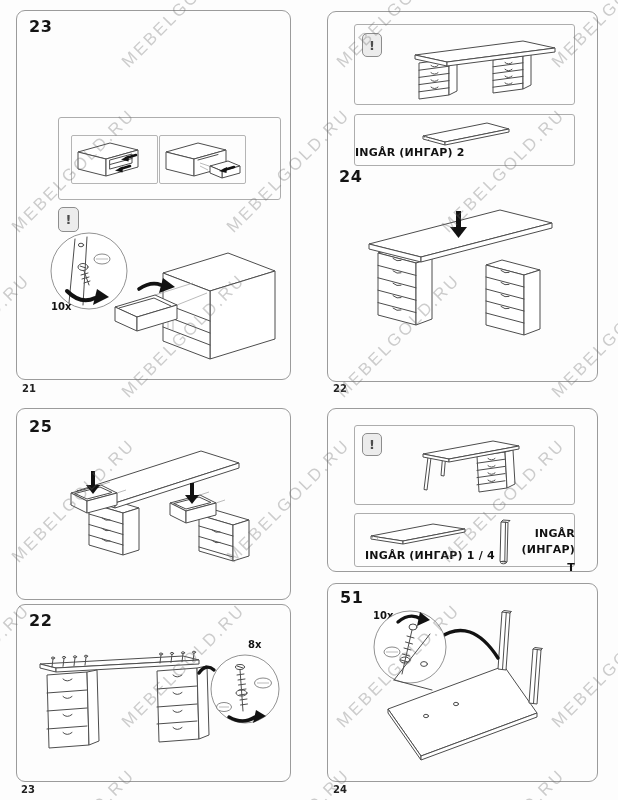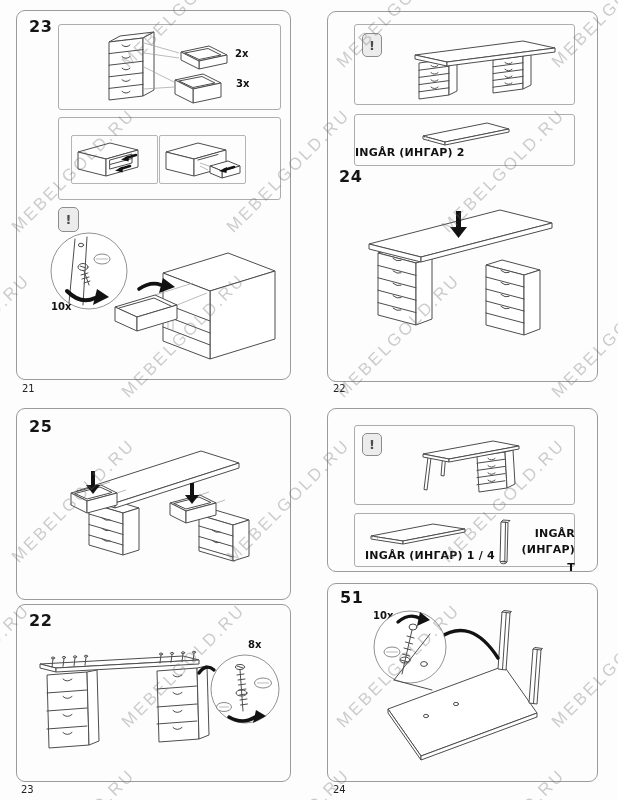--- a/index.html
+++ b/index.html
@@ -4,21 +4,21 @@
 <style>
   html,body{margin:0;padding:0}
   body{
     position:relative;width:618px;height:800px;overflow:hidden;
     background:#fdfdfd;font-family:"Liberation Sans",sans-serif;color:#1a1a1a;
   }
   .page{position:absolute;border:1.3px solid #9b9b9b;border-radius:9px;background:transparent}
   .panel{position:absolute;border:1px solid #adadad;border-radius:3px}
   .subpanel{position:absolute;border:1px solid #b5b5b5;border-radius:2px}
   .step{position:absolute;font-family:"DejaVu Sans",sans-serif;font-weight:800;font-size:16px;letter-spacing:.5px;color:#141414}
-  .pagenum{position:absolute;font-family:"DejaVu Sans",sans-serif;font-weight:400;font-size:10px;color:#222}
+  .pagenum{position:absolute;font-family:"DejaVu Sans",sans-serif;font-weight:700;font-size:10px;color:#222}
   .qty{position:absolute;font-family:"DejaVu Sans",sans-serif;font-weight:700;font-size:10px;color:#111}
   .partlabel{position:absolute;font-family:"DejaVu Sans",sans-serif;font-weight:700;font-size:11px;color:#111;letter-spacing:.2px}
   .iconbox{
     position:absolute;border:1.4px solid #8d8d8d;border-radius:5px;background:#ececec;
     display:flex;align-items:center;justify-content:center;
     font-family:"DejaVu Sans",sans-serif;font-weight:700;font-size:13px;color:#4c4c4c;
   }
   svg{position:absolute;overflow:visible}
   svg *{vector-effect:non-scaling-stroke}
   .ln{fill:none;stroke:#4d4d4d;stroke-width:1;stroke-linejoin:round;stroke-linecap:round}
@@ -33,40 +33,20 @@
     font-family:"Liberation Sans",sans-serif;font-size:17px;letter-spacing:2.6px;
     color:rgba(106,106,106,.33);white-space:nowrap;
   }
 </style>
 </head>
 <body>
 
 <div class="page" style="left:16px;top:10px;width:273px;height:368px">
   <span class="step" style="left:12px;top:6px">23</span>
 
-  <div class="panel" style="left:41px;top:13px;width:221px;height:84px">
-    <svg style="left:0;top:0" width="221" height="84" viewBox="0 0 221 84">
-      <path class="face" d="M50,17 L84,13 L95,7 L61,11 Z"></path>
-      <path class="face" d="M50,17 L84,13 L84,71 L50,75 Z"></path>
-      <path class="face" d="M84,13 L95,7 L95,65 L84,71 Z"></path>
-      <path class="ln" d="M50,28.6 L84,24.6 M50,40.2 L84,36.2 M50,51.8 L84,47.8 M50,63.4 L84,59.4"></path>
-      <path class="ln" d="M63,20 q4,3.5 8,0 M63,31.6 q4,3.5 8,0 M63,43.2 q4,3.5 8,0 M63,54.8 q4,3.5 8,0 M63,66.4 q4,3.5 8,0"></path>
-      <path class="thin" d="M85,18 L120,28 M85,28 L120,33 M85,42 L115,57 M85,64 L115,62"></path>
-      <path class="face" d="M122,27 L150,21 L168,30 L140,36 Z"></path>
-      <path class="ln" d="M126,28 L149,23.5 L162,30 L140,34.5 L126,28"></path>
-      <path class="face" d="M140,36 L168,30 L168,38 L140,44 Z"></path>
-      <path class="face" d="M122,27 L140,36 L140,44 L122,35 Z"></path>
-      <path class="face" d="M116,55 L144,49 L162,58 L134,64 Z"></path>
-      <path class="ln" d="M120,56 L143,51.5 L156,58 L134,62.5 L120,56"></path>
-      <path class="face" d="M134,64 L162,58 L162,72 L134,78 Z"></path>
-      <path class="face" d="M116,55 L134,64 L134,78 L116,69 Z"></path>
-    </svg>
-    <span class="qty" style="left:176px;top:23px">2x</span>
-    <span class="qty" style="left:177px;top:53px">3x</span>
-  </div>
 
   <div class="panel" style="left:41px;top:106px;width:221px;height:81px">
     <div class="subpanel" style="left:12px;top:17px;width:85px;height:47px">
       <svg style="left:0;top:0" width="85" height="47" viewBox="0 0 85 47">
         <path class="face" d="M6,16 L38,7 L66,14 L34,23 Z"></path>
         <path class="face" d="M6,16 L34,23 L34,40 L6,33 Z"></path>
         <path class="face" d="M34,23 L66,14 L66,31 L34,40 Z"></path>
         <path class="ln" d="M38,24 L60,18 L60,27 L38,33 Z M38,28.5 L60,22.5"></path>
         <path class="blkln" style="stroke-width:2.6" d="M64,19 L54,22"></path>
         <polygon class="blk" points="49,23.5 57,19.5 56.5,25.5"></polygon>

